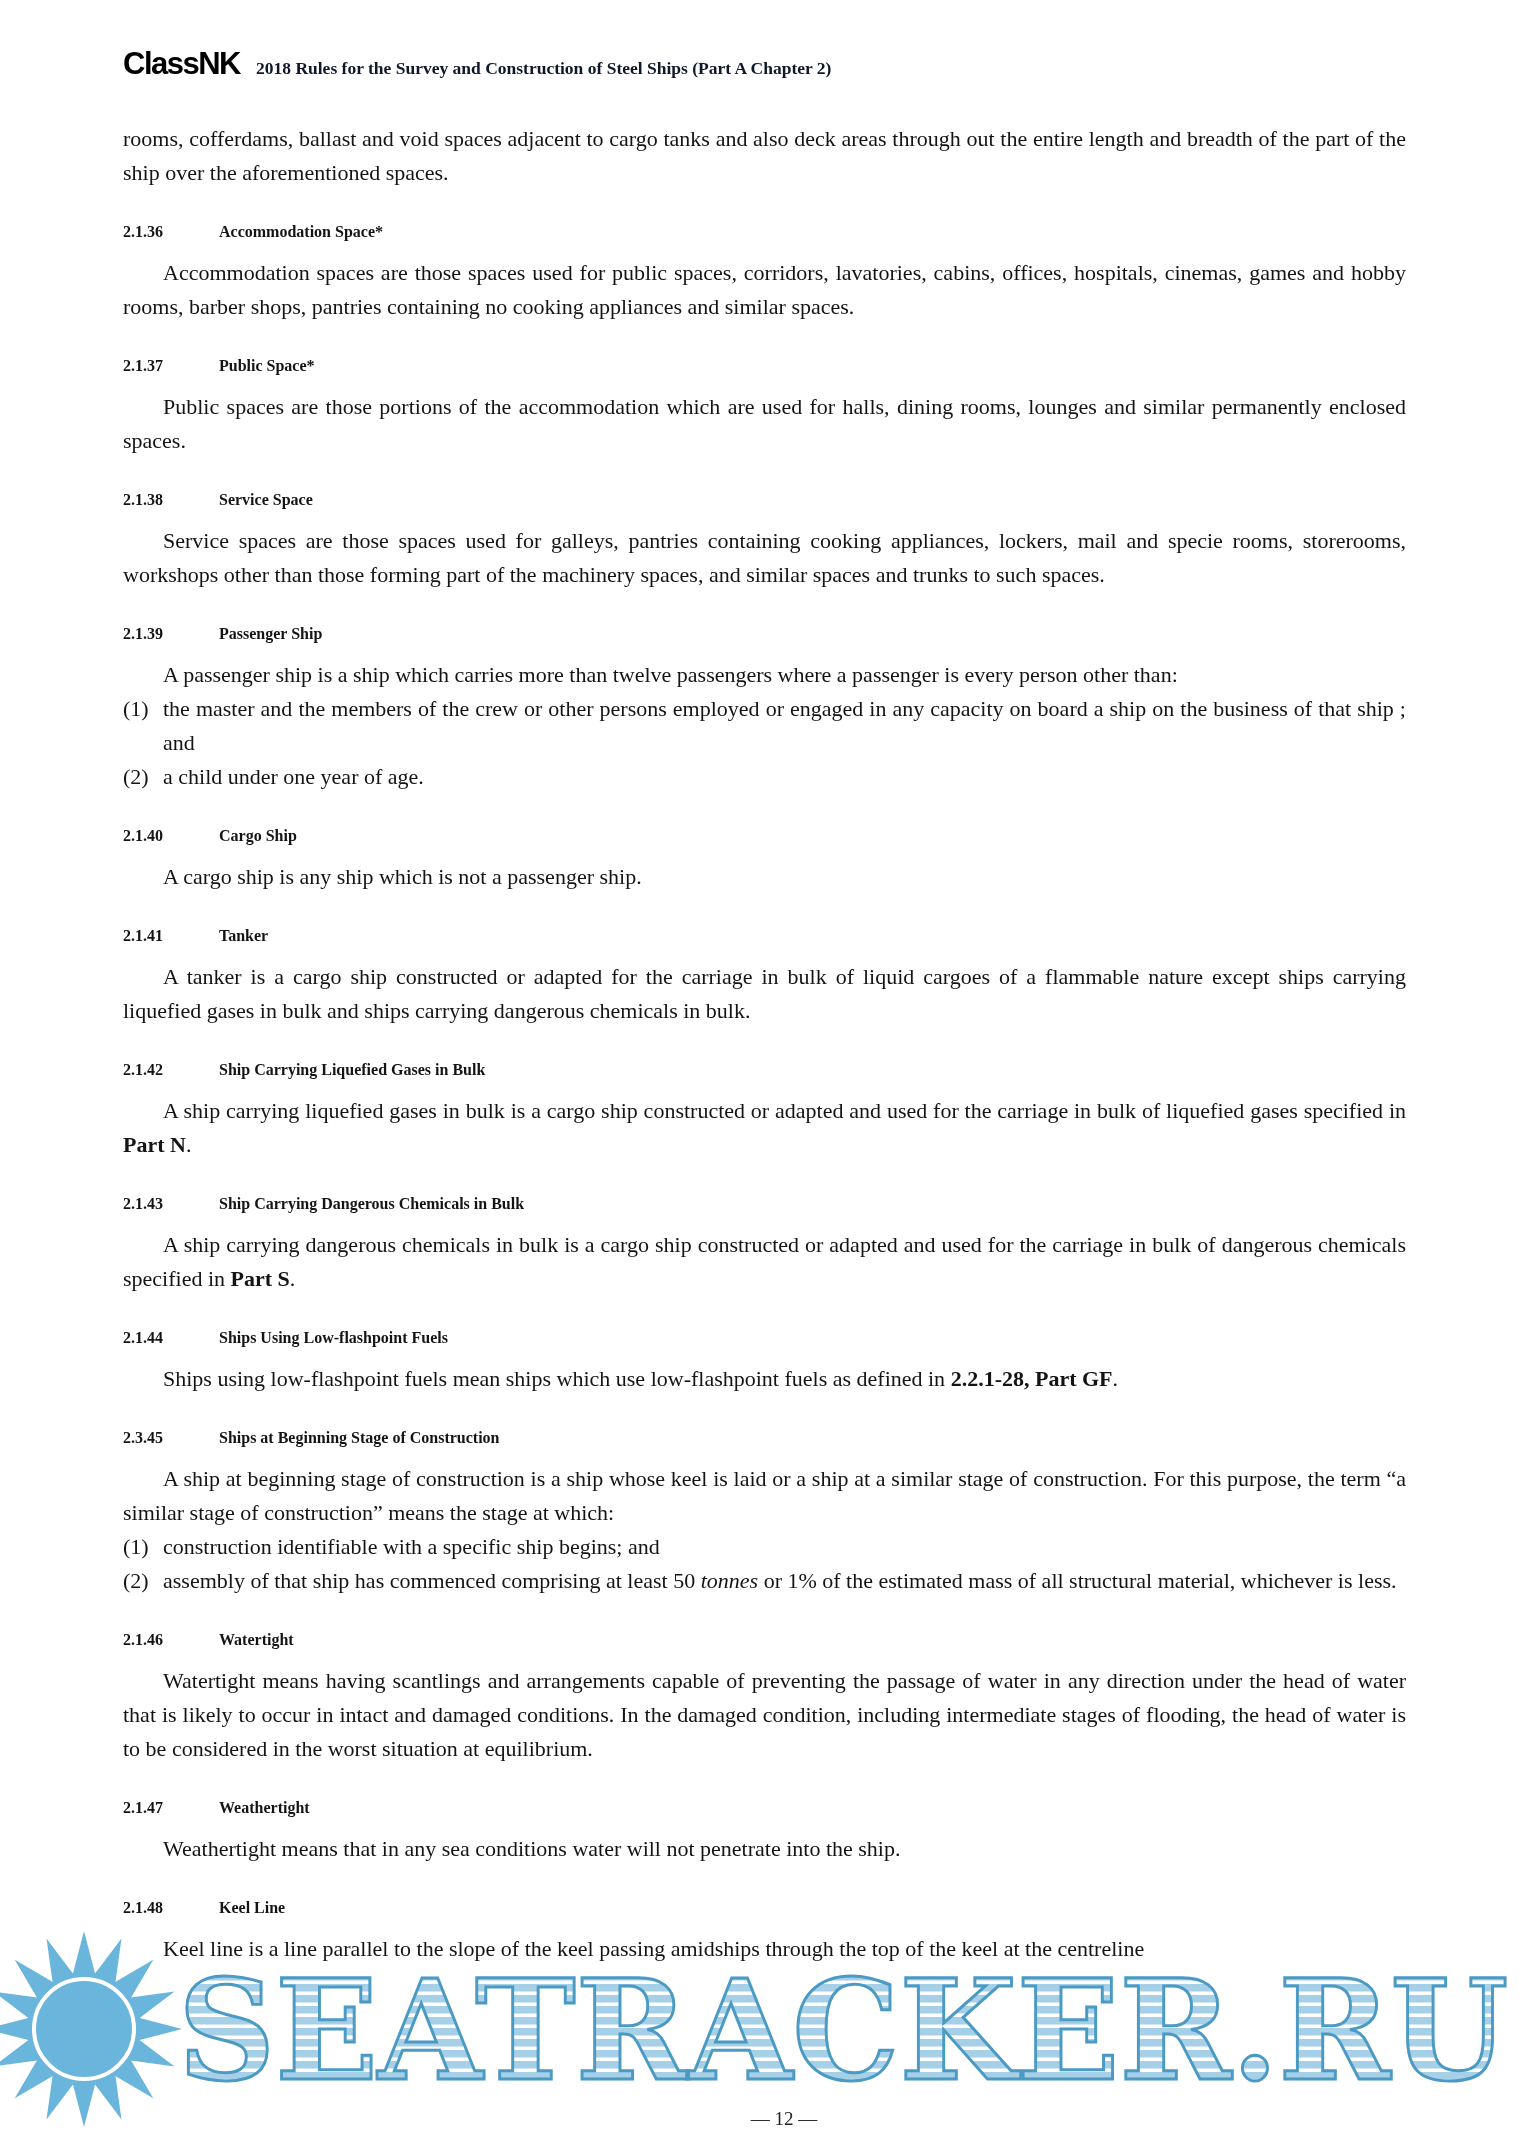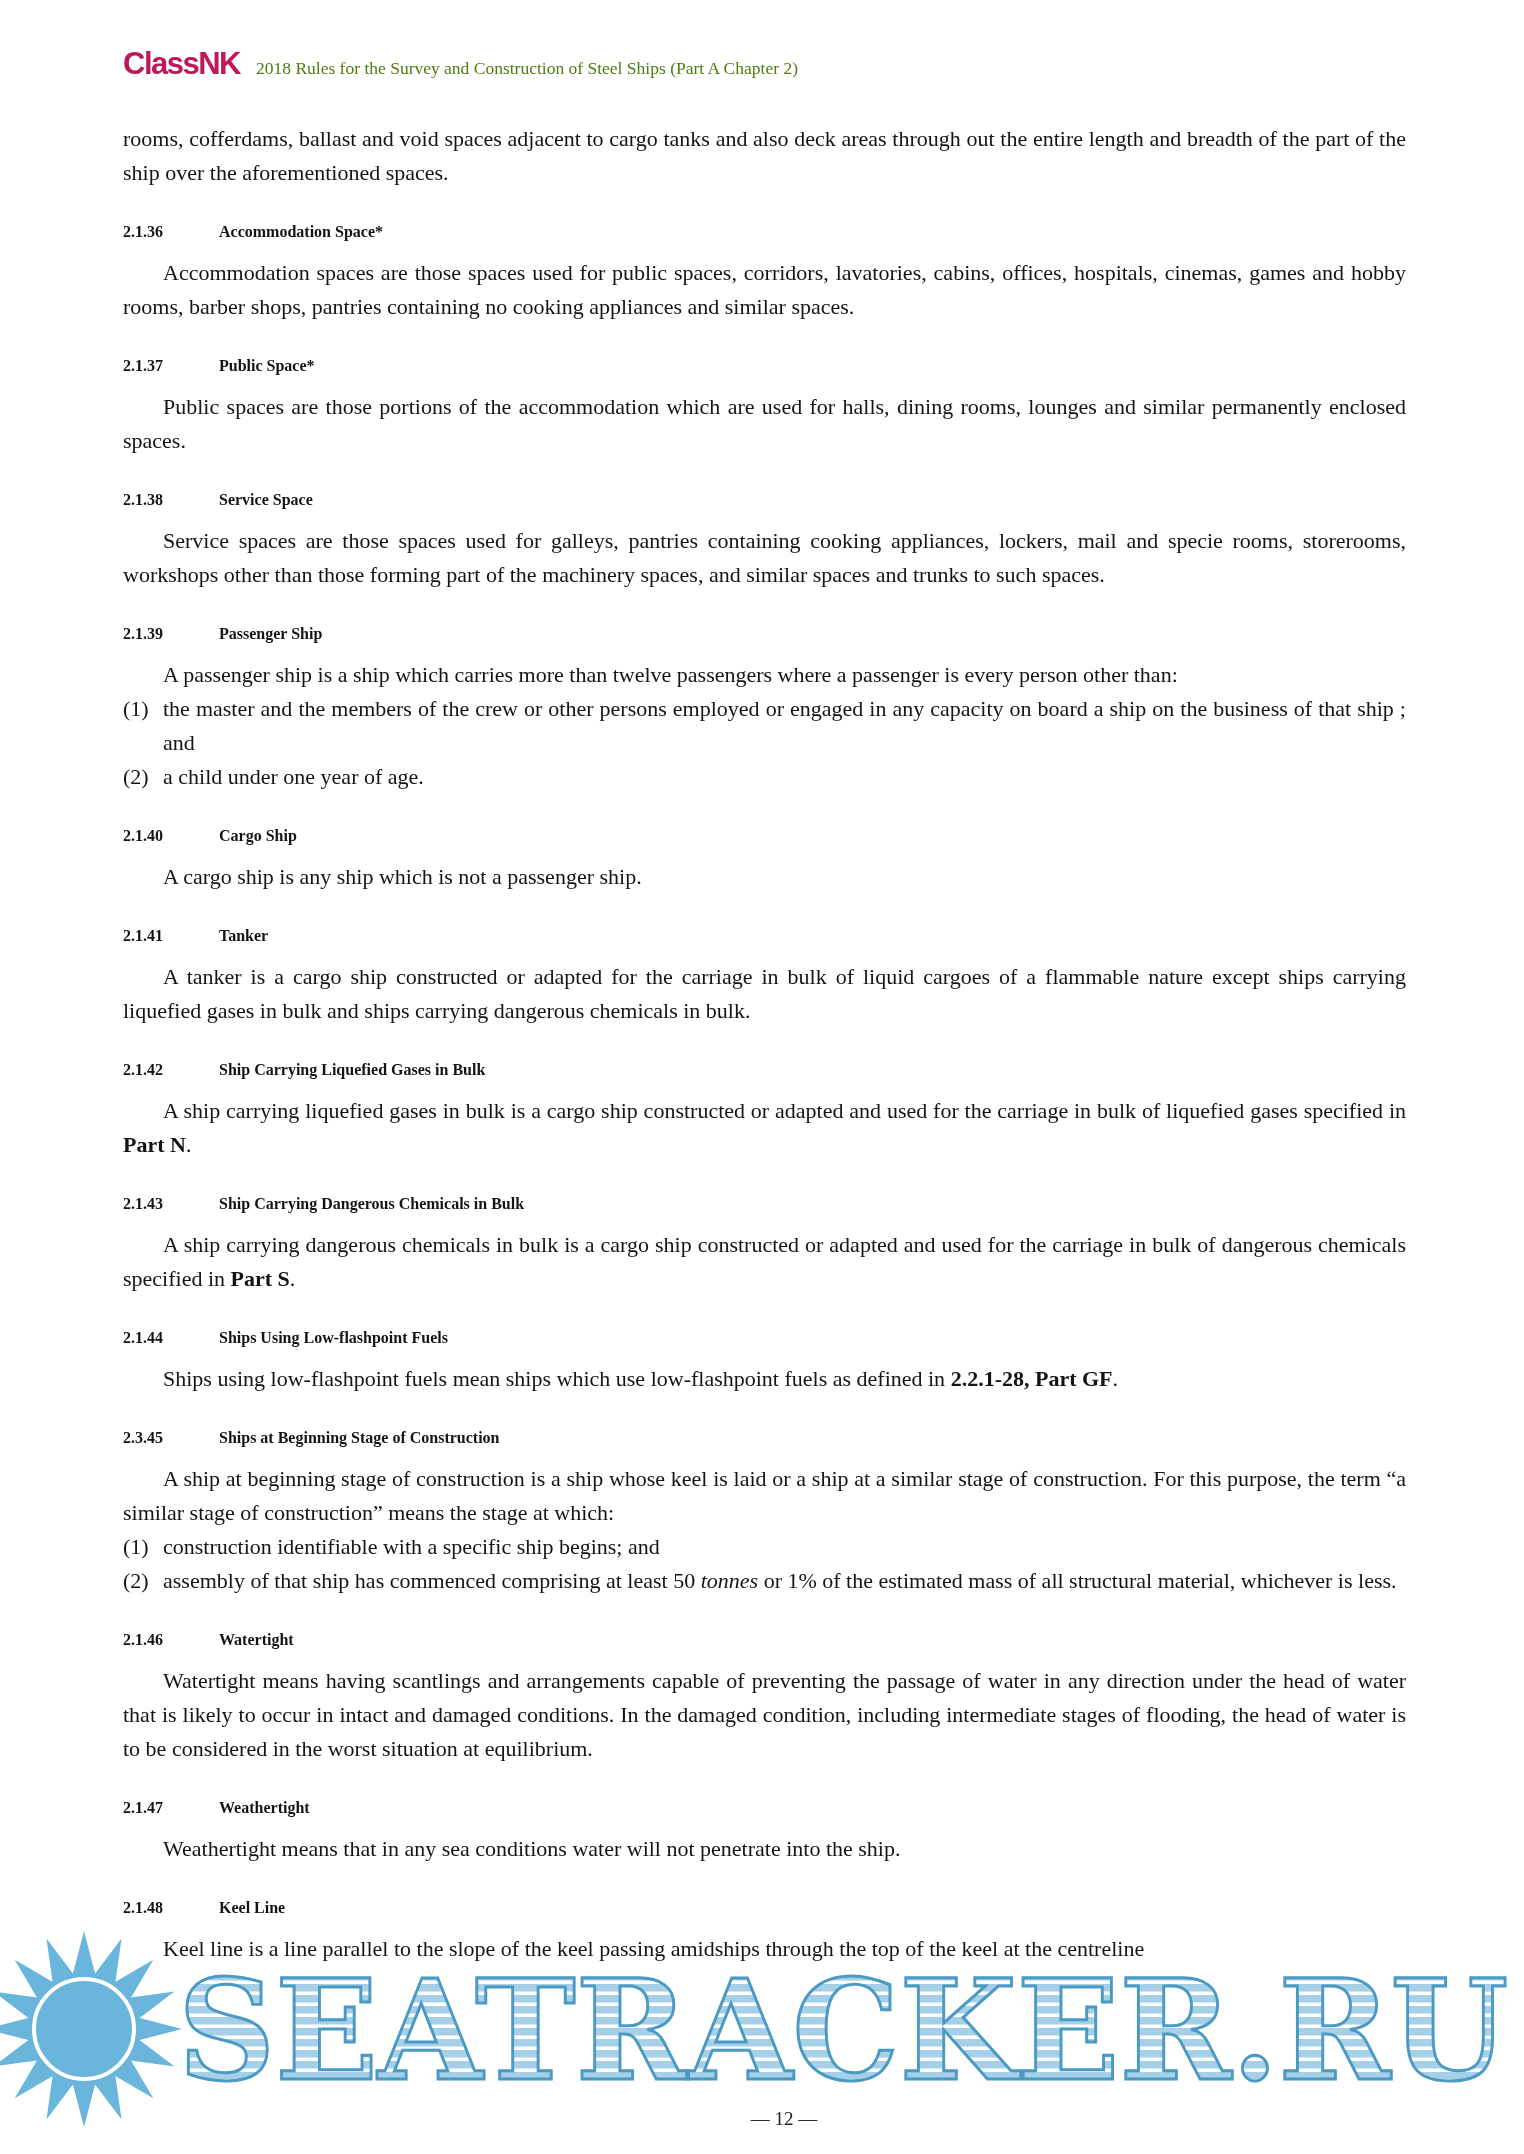--- a/index.html
+++ b/index.html
@@ -20,26 +20,26 @@
     display:flex;
     align-items:baseline;
     gap:16px;
     margin-bottom:40px;
   }
   .logo{
     font-family:"Liberation Sans", sans-serif;
     font-weight:bold;
     font-size:31px;
     letter-spacing:-1.5px;
-    color:#be185d;
+    color:#000000;
   }
   .header-title{
-    font-weight:normal;
+    font-weight:bold;
     font-size:17.5px;
-    color:#4d7c0f;
+    color:#0f172a;
   }
   .body-para{
     margin:0;
     font-size:22px;
     line-height:34px;
     text-align:justify;
     text-indent:40px;
   }
   .intro-para{ text-indent:0; }
   .sec-heading{

